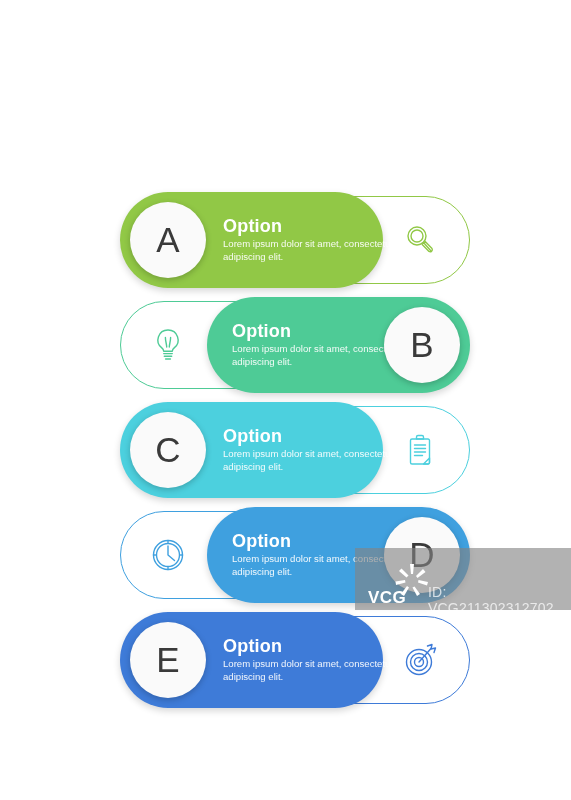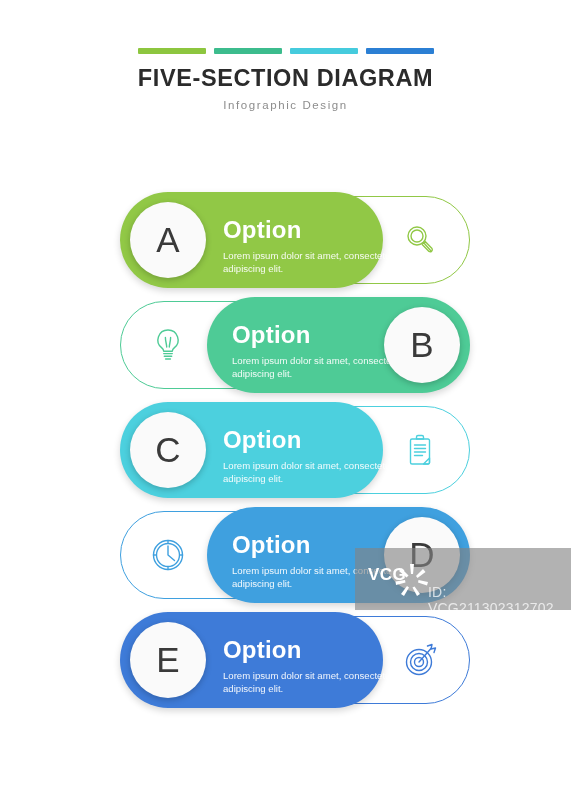--- a/index.html
+++ b/index.html
@@ -117,28 +117,27 @@
   
   .texts {
     position: absolute;
     top: 24px;
     width: 180px;
   }
   .row.left  .texts { left: 223px; }
   .row.right .texts { left: 232px; }
 
   .opt-title {
-    font-size: 24px;
+    font-size: 18px;
     font-weight: bold;
     color: #ffffff;
     letter-spacing: 0.2px;
     line-height: 1.2;
   }
   .opt-desc {
-    margin-top: 5px;
     font-size: 9.6px;
     line-height: 1.35;
     color: rgba(255,255,255,0.93);
   }
 
   
   .icon-wrap {
     position: absolute;
     top: 26px;
     width: 44px;
@@ -158,21 +157,21 @@
     left: 355px;
     top: 548px;
     width: 216px;
     height: 62px;
     background: rgba(130,130,130,0.62);
     pointer-events: none;
   }
   .wm-text {
     position: absolute;
     left: 368px;
-    top: 565px;
+    top: 588px;
     font-size: 17px;
     font-weight: bold;
     color: #ffffff;
     letter-spacing: 0.5px;
     pointer-events: none;
     text-align: center;
   }
   .wm-id {
     position: absolute;
     left: 428px;
@@ -189,30 +188,20 @@
     width: 40px;
     height: 40px;
     pointer-events: none;
   }
 </style>
 </head>
 <body>
 
 <div id="page">
 
-  <div class="header">
-    <div class="accent-bars" id="accent-bars">
-        <div class="accent-bar" style="background: rgb(141, 198, 63);"></div>
-        <div class="accent-bar" style="background: rgb(60, 188, 141);"></div>
-        <div class="accent-bar" style="background: rgb(69, 203, 221);"></div>
-        <div class="accent-bar" style="background: rgb(43, 127, 212);"></div>
-      </div>
-    <div class="title">FIVE-SECTION DIAGRAM</div>
-    <div class="subtitle">Infographic Design</div>
-  </div>
 
   <div class="rows" id="rows">
       <div class="row left">
         <div class="ghost" style="color: rgb(145, 200, 70);"></div>
         <div class="icon-wrap">
           <svg viewBox="0 0 40 40">
             <circle cx="17" cy="16" r="9" fill="none" stroke="#91C846" stroke-width="1.4" stroke-linecap="round" stroke-linejoin="round"></circle>
             <circle cx="17" cy="16" r="6" fill="none" stroke="#91C846" stroke-width="1.4" stroke-linecap="round" stroke-linejoin="round"></circle>
             <path d="M23.5 22.5 L31 31" fill="none" stroke="#91C846" stroke-width="1.4" stroke-linecap="round" stroke-linejoin="round"></path>
             <path d="M22.2 24.6 L29 31.5 a2.2 2.2 0 0 0 3 -3 L25.2 21.6 Z" fill="none" stroke="#91C846" stroke-width="1.4" stroke-linecap="round" stroke-linejoin="round"></path>

